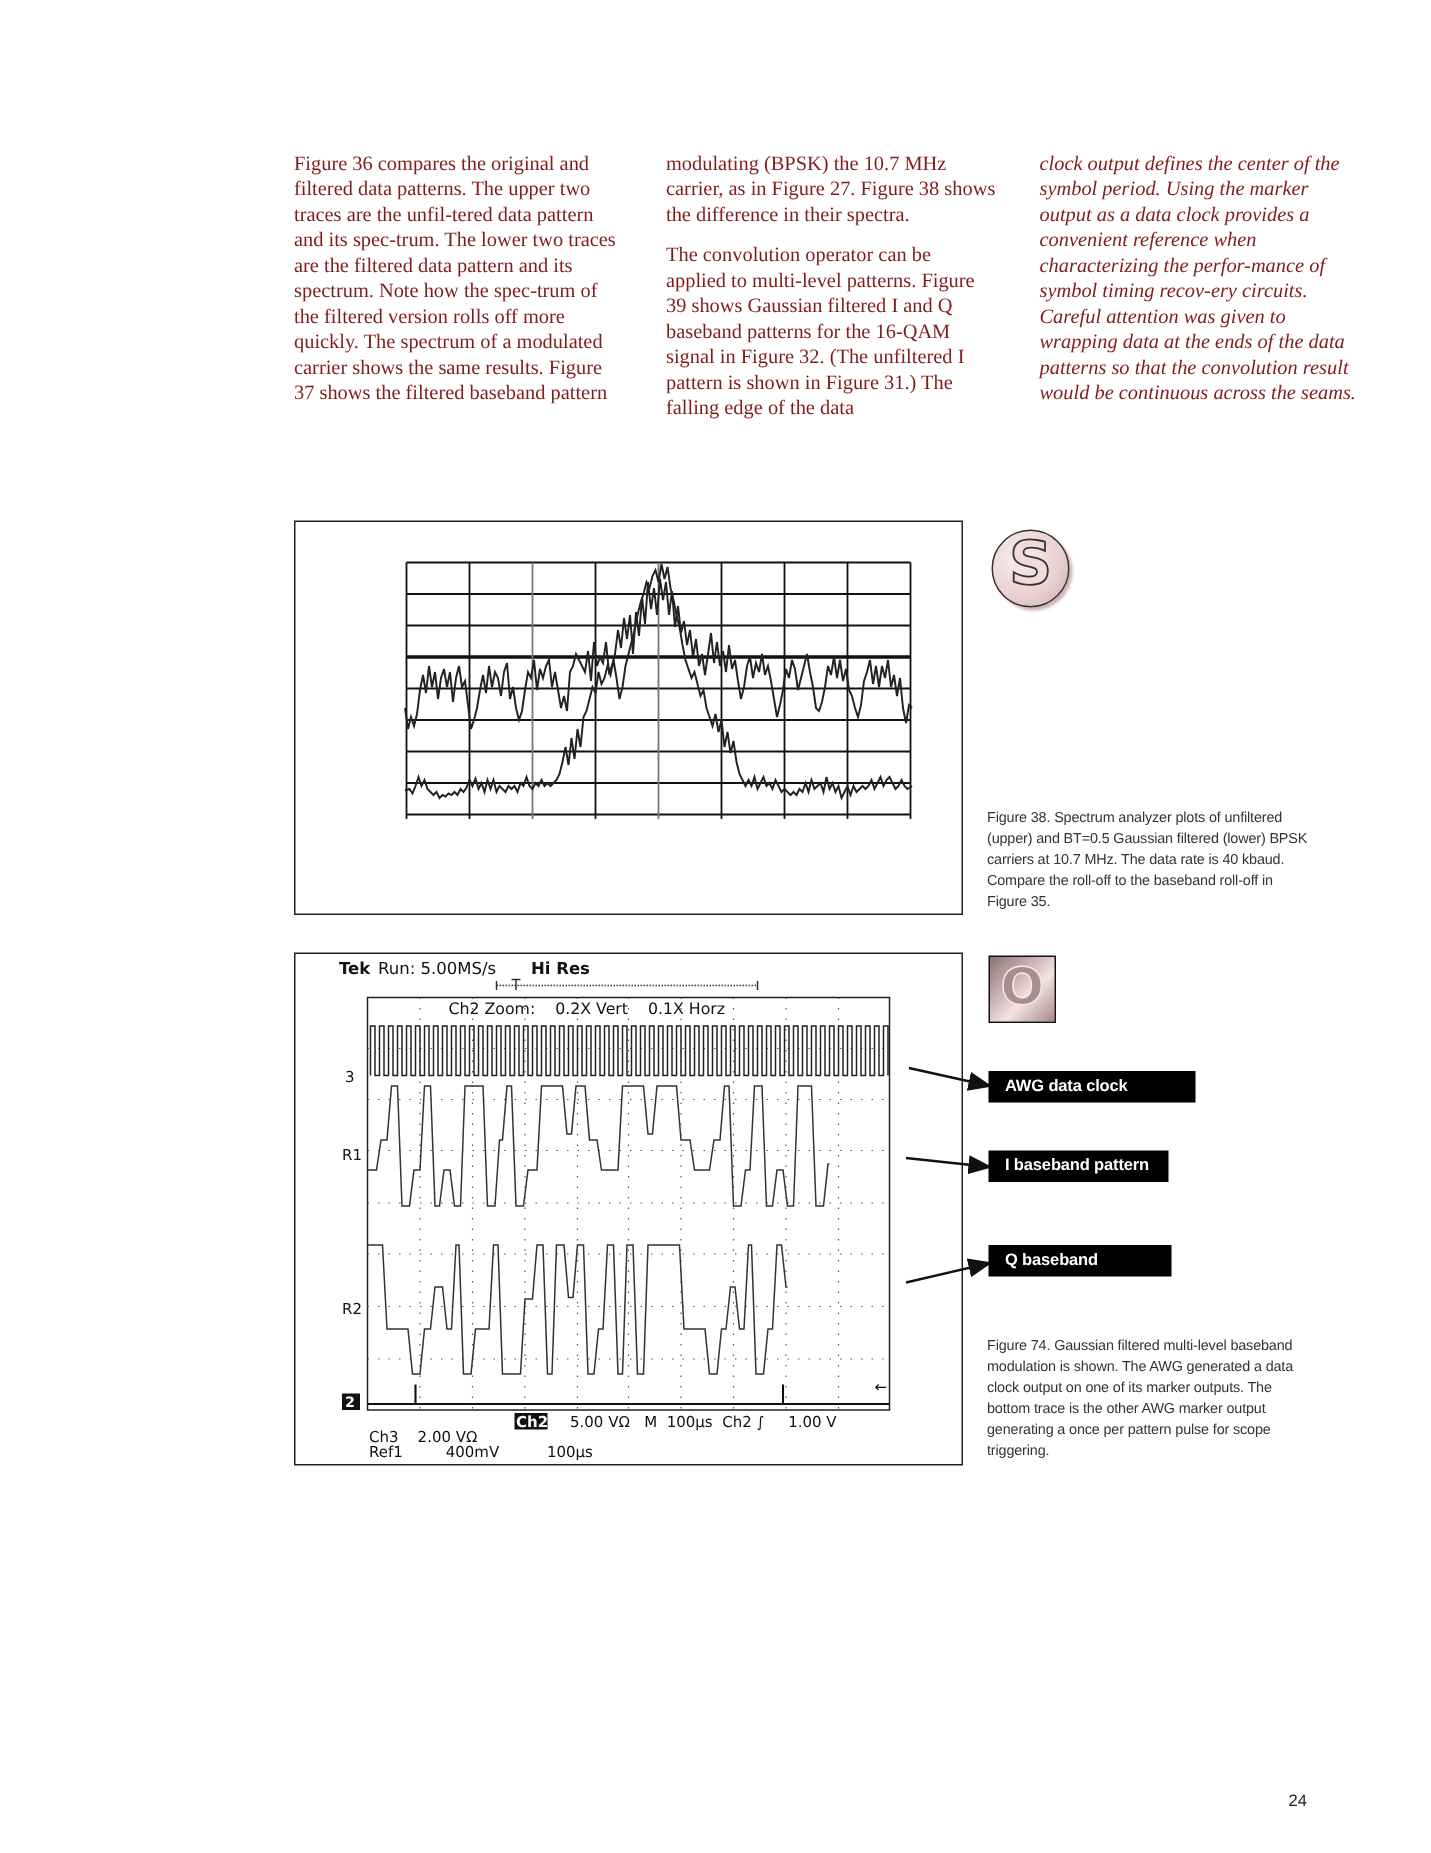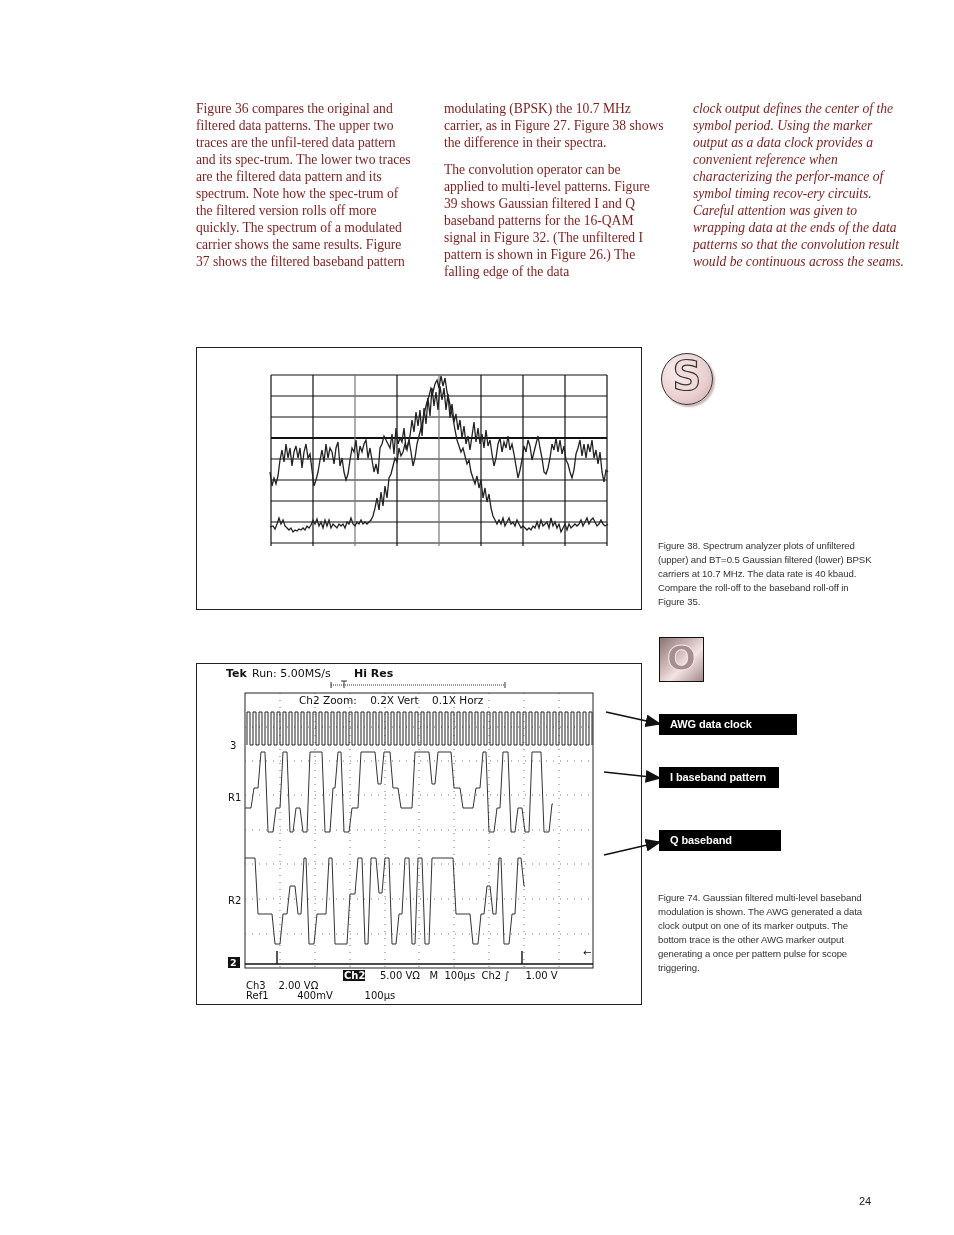--- a/index.html
+++ b/index.html
@@ -4,21 +4,21 @@
 <style>
   html, body { margin:0; padding:0; background:#ffffff; }
   body { width:954px; height:1235px; position:relative; overflow:hidden; font-family:"DejaVu Serif", serif; color:#1a1a1a; }
   .col { position:absolute; top:100px; width:218px; font-family:"Liberation Serif", serif; font-size:13.6px; line-height:17px; color:#7f1d1d; }
   .col p { margin:0 0 10px 0; }
   #col1 { left:196px; }
   #col2 { left:444px; width:220px; }
   #col3 { left:693px; width:215px;font-style:italic; }
   .figbox { position:absolute; border:1px solid #222; background:#fff; }
   #fig38 { left:196px; top:347px; width:444px; height:261px; }
-  #fig39 { left:196px; top:635px; width:444px; height:340px;margin-top:28px; }
+  #fig39 { left:196px; top:635px; width:444px; height:340px; }
   .caption { position:absolute; font-family:"Liberation Sans", sans-serif; font-size:9.6px; line-height:14px; color:#333; width:216px; letter-spacing:-0.1px; }
   #cap38 { left:658px; top:539px; }
   #cap39 { left:658px; top:891px; width:216px; }
   .badge-s { position:absolute; left:661px; top:353px; width:50px; height:50px; border-radius:50%; border:1px solid #333;
              background:radial-gradient(circle at 35% 35%, #fbeeee 0%, #e9cfcf 60%, #c9a9a9 100%); box-shadow:2px 2px 2px #cfb3b3; }
   .badge-s span { position:absolute; left:0; right:0; top:-1px; text-align:center; font-family:"DejaVu Sans", sans-serif; font-weight:bold; font-size:40px; color:#f3dada; -webkit-text-stroke:1.2px #333; }
   .badge-o { position:absolute; left:659px; top:637px; width:43px; height:43px; border:1.5px solid #111;
              background:linear-gradient(135deg, #8b7373 0%, #d9c3c3 45%, #f4e4e4 60%, #a58888 100%); }
   .badge-o span { position:absolute; left:0; right:0; top:0px; text-align:center; font-family:"DejaVu Sans", sans-serif; font-weight:bold; font-size:34px; color:#a58f8f; -webkit-text-stroke:1px #f5e5e5; }
   .label { position:absolute; background:#000; color:#fff; font-family:"Liberation Sans", sans-serif; font-weight:bold; font-size:11px; height:21px; line-height:21px; padding:0 11px; letter-spacing:-0.1px; }
@@ -29,21 +29,21 @@
   svg text { font-family:"DejaVu Sans", sans-serif; }
 </style>
 </head>
 <body>
 
 <div id="col1" class="col">
   <p>Figure 36 compares the original and filtered data patterns. The upper two traces are the unfil-tered data pattern and its spec-trum. The lower two traces are the filtered data pattern and its spectrum. Note how the spec-trum of the filtered version rolls off more quickly. The spectrum of a modulated carrier shows the same results. Figure 37 shows the filtered baseband pattern</p>
 </div>
 <div id="col2" class="col">
   <p>modulating (BPSK) the 10.7 MHz carrier, as in Figure 27. Figure 38 shows the difference in their spectra.</p>
-  <p>The convolution operator can be applied to multi-level patterns. Figure 39 shows Gaussian filtered I and Q baseband patterns for the 16-QAM signal in Figure 32. (The unfiltered I pattern is shown in Figure 26.) The falling edge of the data</p>
+  <p>The convolution operator can be applied to multi-level patterns. Figure 39 shows Gaussian filtered I and Q baseband patterns for the 16-QAM signal in Figure 32. (The unfiltered I pattern is shown in Figure 31.) The falling edge of the data</p>
 </div>
 <div id="col3" class="col">
   <p>clock output defines the center of the symbol period. Using the marker output as a data clock provides a convenient reference when characterizing the perfor-mance of symbol timing recov-ery circuits. Careful attention was given to wrapping data at the ends of the data patterns so that the convolution result would be continuous across the seams.</p>
 </div>
 
 <div id="fig38" class="figbox">
   <svg width="444" height="261" viewBox="0 0 444 261">
     <g stroke="#111" stroke-width="1.2" fill="none">
 
       <line x1="74" y1="27" x2="410" y2="27"></line>

